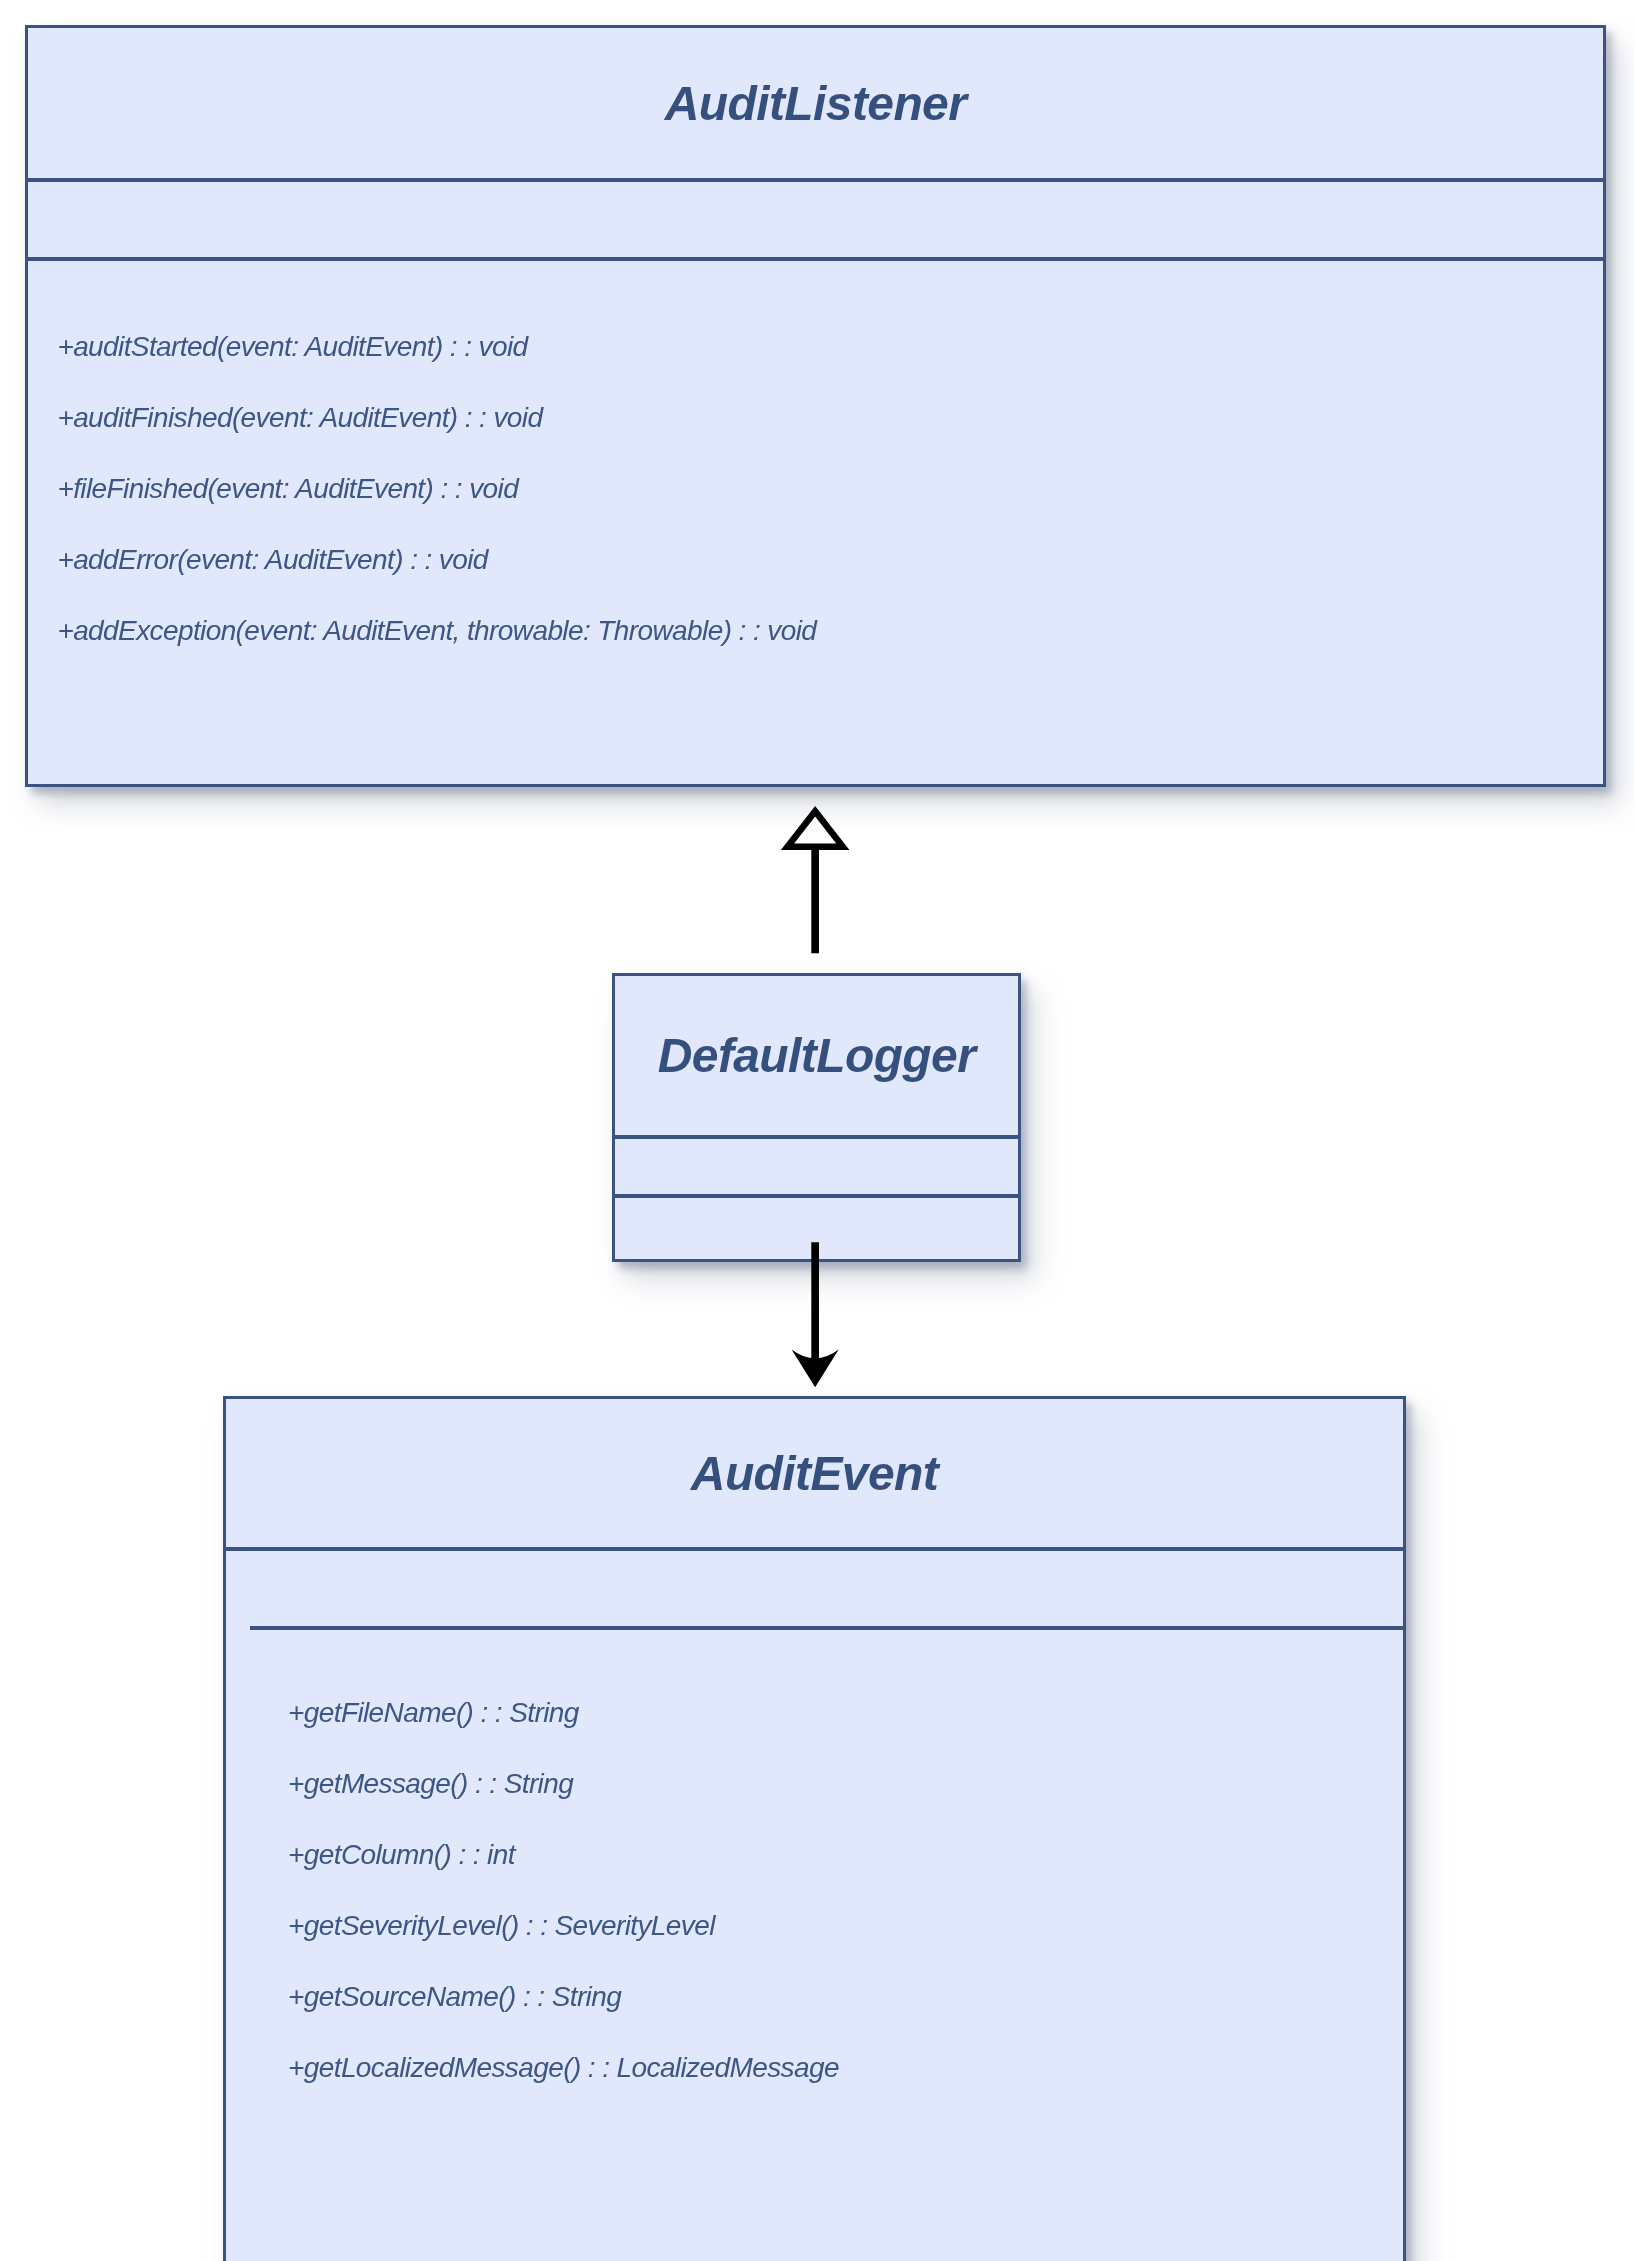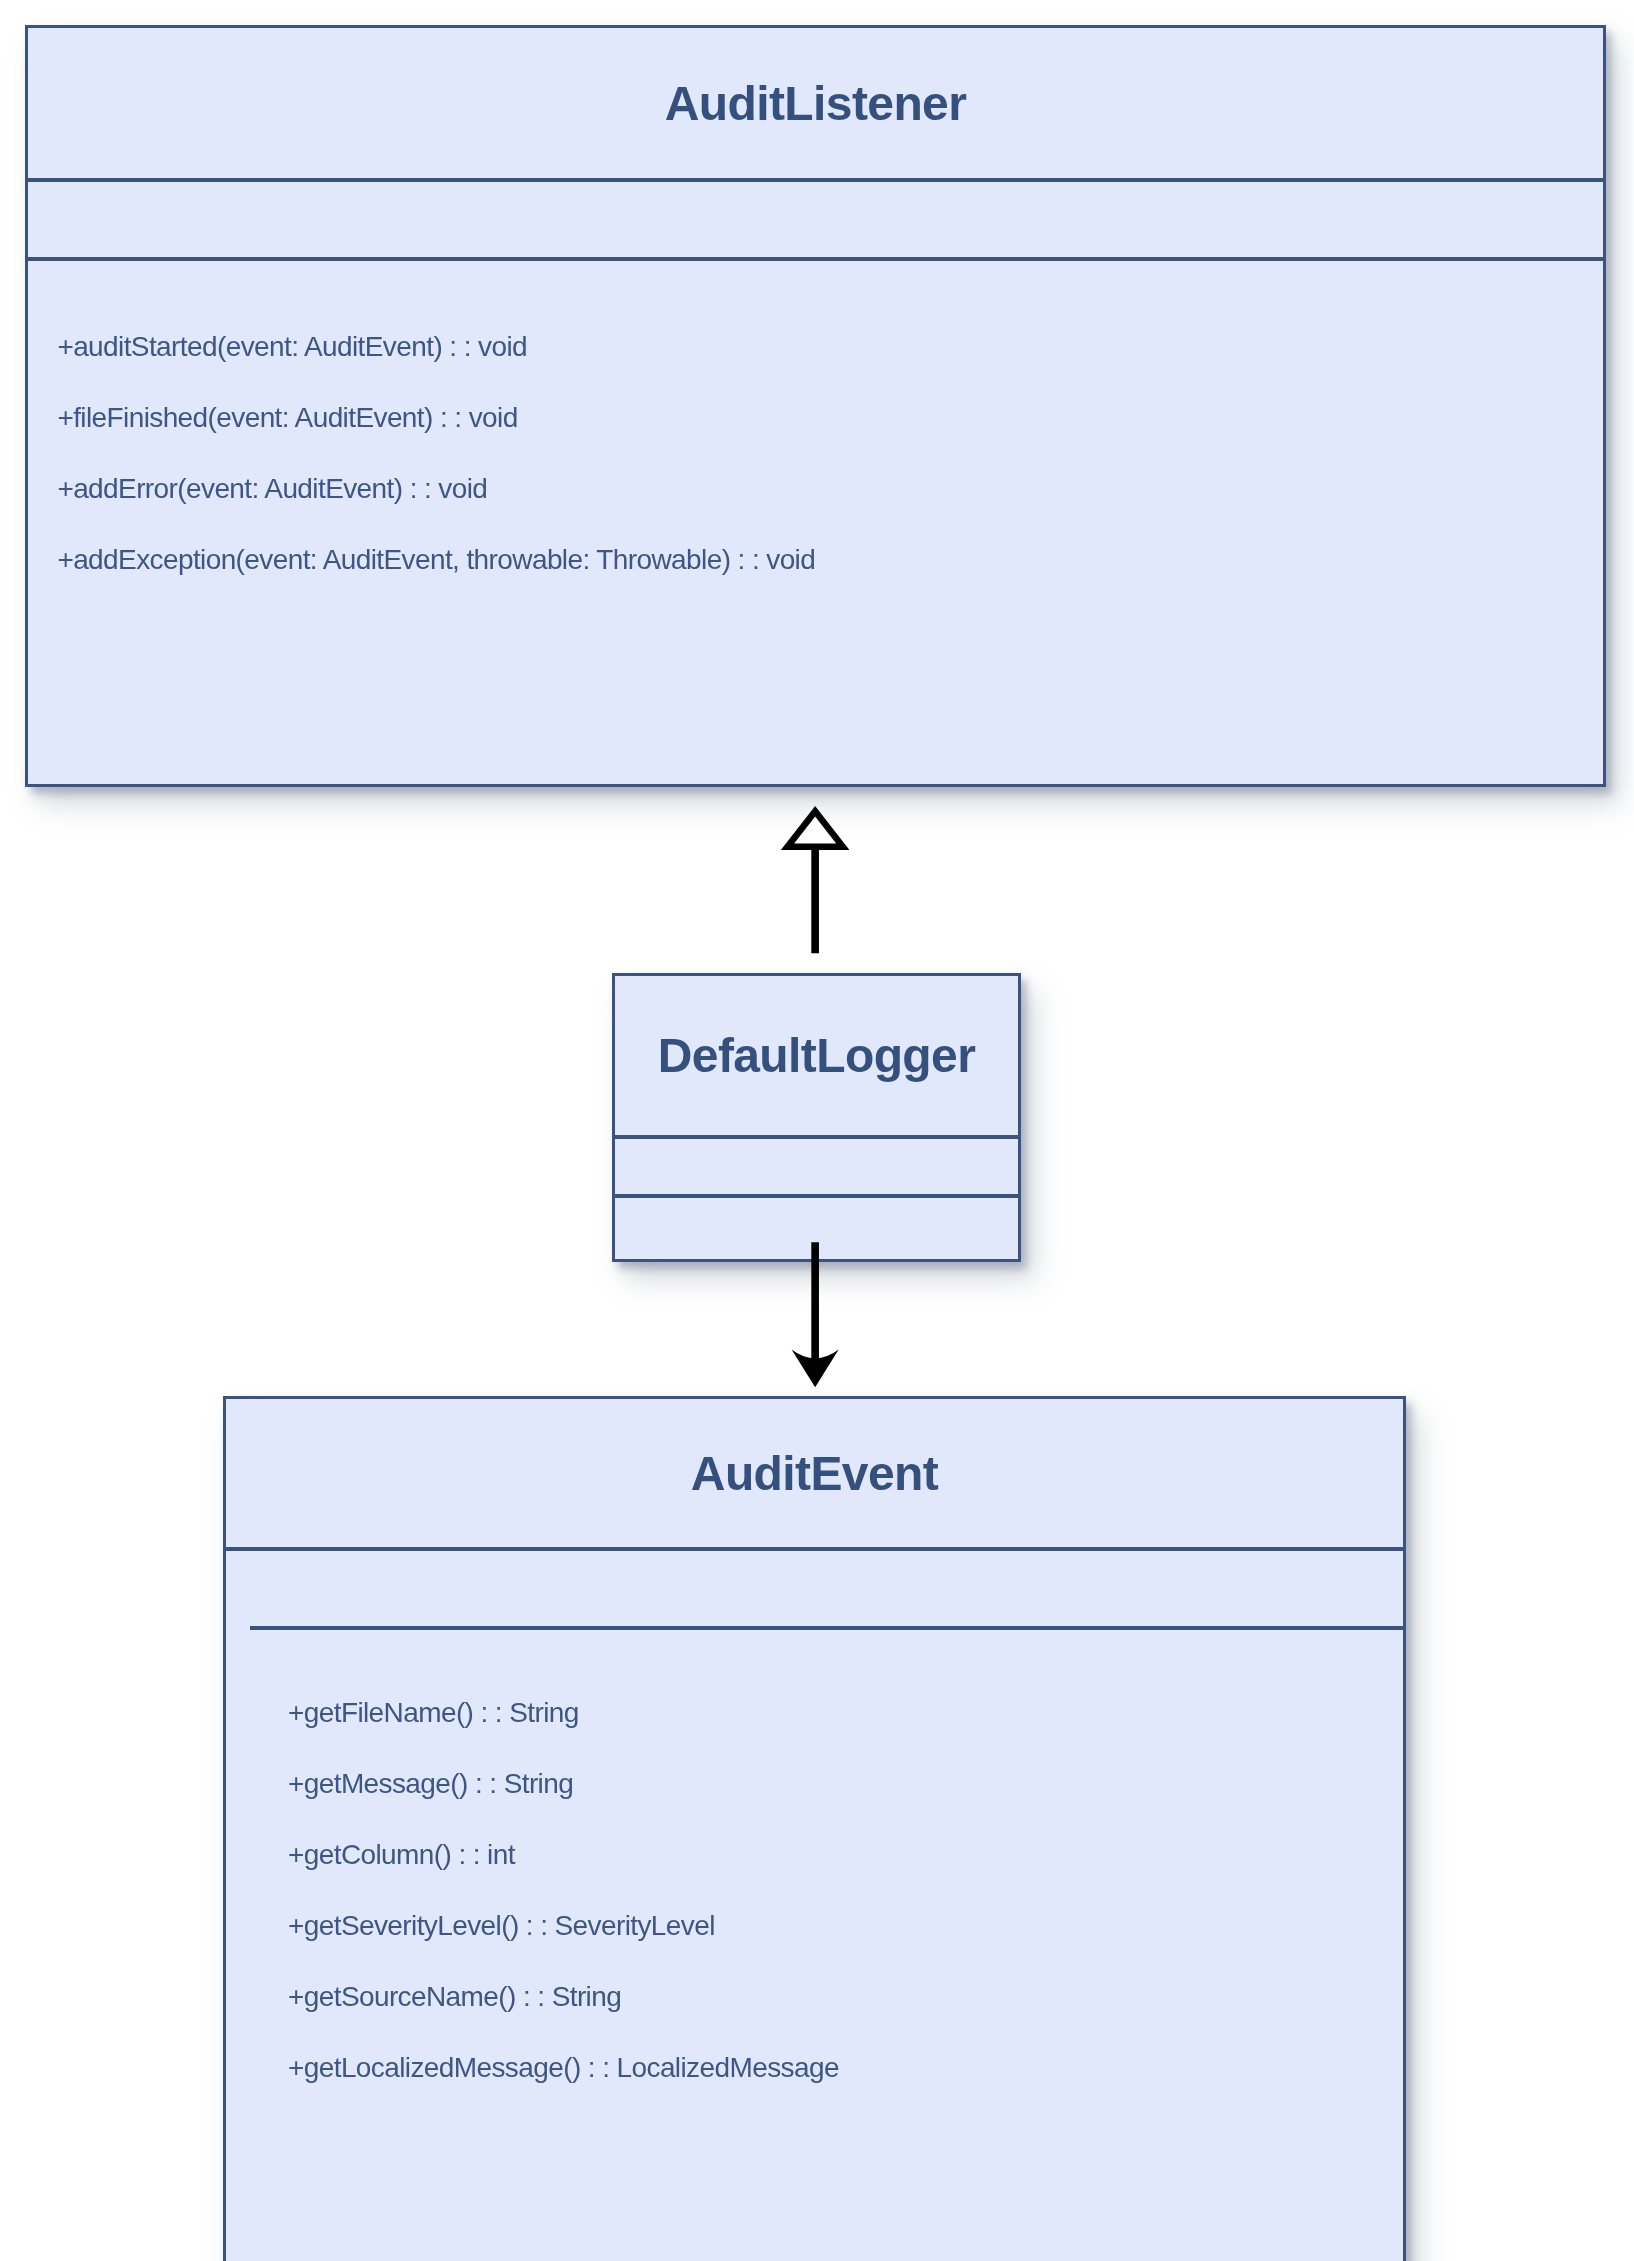--- a/index.html
+++ b/index.html
@@ -18,20 +18,21 @@
     background: #ffffff;
   }
   .uml-class {
     position: absolute;
     box-sizing: border-box;
     background: #e1e8fb;
     border: 3.5px solid #3b5381;
     box-shadow: 5.9px 7px 8.2px rgba(130,138,158,0.55), 14px 17.7px 27px rgba(150,158,175,0.38);
     display: flex;
     flex-direction: column;
+    font-style: italic;
   }
   .compartment {
     box-sizing: border-box;
     flex: 0 0 auto;
   }
   .compartment.divided {
     border-top: 4.1px solid #3b5381;
   }
   .compartment.title-comp {
     display: flex;
@@ -83,20 +84,21 @@
 
 <div class="canvas">
 
   <section class="uml-class" id="cls-audit-listener">
     <div class="compartment title-comp">
       <span class="class-title">AuditListener</span>
     </div>
     <div class="compartment attrs-comp divided"></div>
     <div class="compartment methods-comp divided">
         <div class="method-line">+auditStarted(event: AuditEvent) : : void</div>
+        <div class="method-line">+auditFinished(event: AuditEvent) : : void</div>
         <div class="method-line">+fileFinished(event: AuditEvent) : : void</div>
         <div class="method-line">+addError(event: AuditEvent) : : void</div>
         <div class="method-line">+addException(event: AuditEvent, throwable: Throwable) : : void</div>
       </div>
   </section>
 
   <section class="uml-class" id="cls-default-logger">
     <div class="compartment title-comp">
       <span class="class-title">DefaultLogger</span>
     </div>

